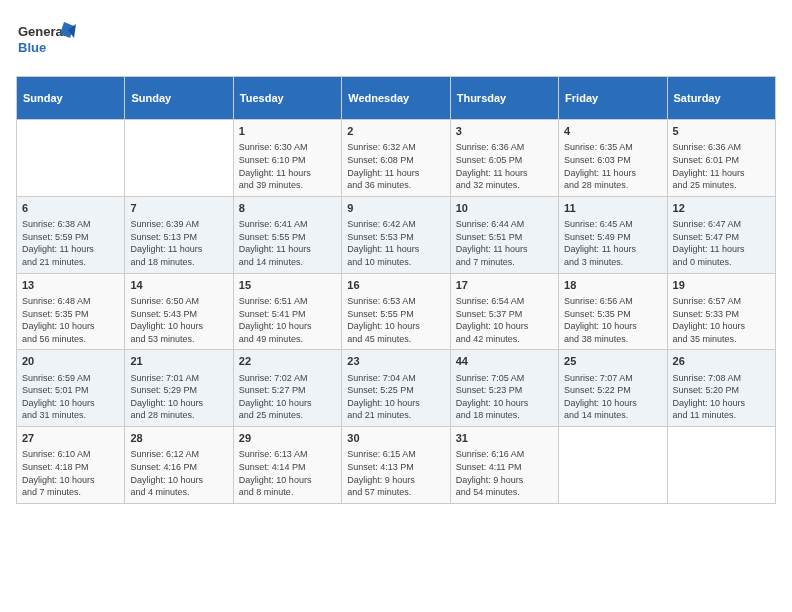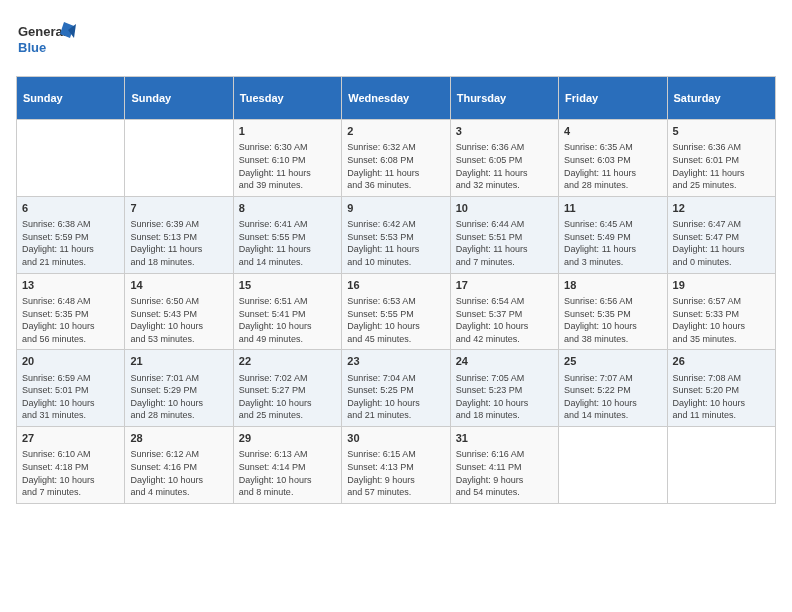--- a/index.html
+++ b/index.html
@@ -271,21 +271,21 @@
           <div class="cell-text">and 25 minutes.</div>
         </td>
         <td>
           <span class="day-num">23</span>
           <div class="cell-text">Sunrise: 7:04 AM</div>
           <div class="cell-text">Sunset: 5:25 PM</div>
           <div class="cell-text">Daylight: 10 hours</div>
           <div class="cell-text">and 21 minutes.</div>
         </td>
         <td>
-          <span class="day-num">24</span>
+          <span class="day-num">44</span>
           <div class="cell-text">Sunrise: 7:05 AM</div>
           <div class="cell-text">Sunset: 5:23 PM</div>
           <div class="cell-text">Daylight: 10 hours</div>
           <div class="cell-text">and 18 minutes.</div>
         </td>
         <td>
           <span class="day-num">25</span>
           <div class="cell-text">Sunrise: 7:07 AM</div>
           <div class="cell-text">Sunset: 5:22 PM</div>
           <div class="cell-text">Daylight: 10 hours</div>

